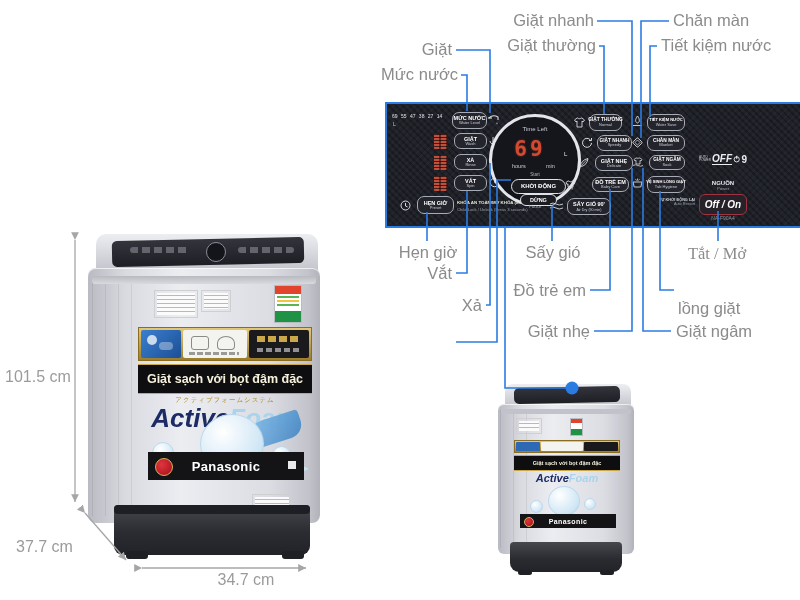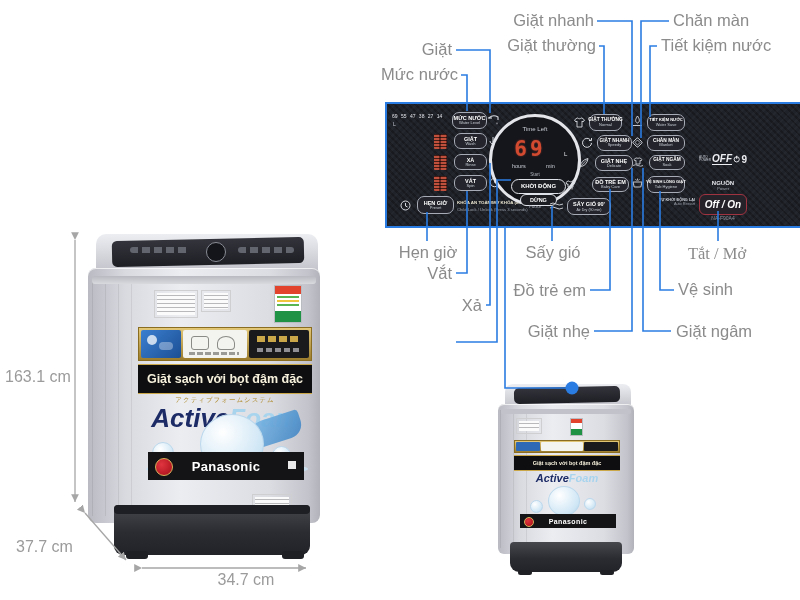--- a/index.html
+++ b/index.html
@@ -384,20 +384,20 @@
   <div class="lbl r" style="left:398px;top:40px;width:54px;">Giặt</div>
   <div class="lbl r" style="left:370px;top:65px;width:88px;">Mức nước</div>
 
   <div class="lbl c" style="left:392px;top:243px;width:72px;">Hẹn giờ</div>
   <div class="lbl r" style="left:408px;top:264px;width:44px;">Vắt</div>
   <div class="lbl r" style="left:438px;top:296px;width:44px;">Xả</div>
   <div class="lbl c" style="left:518px;top:243px;width:70px;">Sấy gió</div>
   <div class="lbl r" style="left:500px;top:281px;width:86px;">Đồ trẻ em</div>
   <div class="lbl r" style="left:508px;top:322px;width:82px;">Giặt nhẹ</div>
   <div class="lbl c" style="left:682px;top:244px;width:70px;font-family:Liberation Serif, serif;">Tắt / Mở</div>
-  <div class="lbl" style="left:678px;top:280px;width:110px;">Vệ sinh</div>
+  <div class="lbl" style="left:678px;top:299px;width:110px;">lồng giặt</div>
   <div class="lbl" style="left:676px;top:322px;width:110px;">Giặt ngâm</div>
 
-  <div class="dim" style="left:5px;top:368px;">163.1 cm</div>
+  <div class="dim" style="left:5px;top:368px;">101.5 cm</div>
   <div class="dim" style="left:16px;top:538px;">37.7 cm</div>
   <div class="dim" style="left:196px;top:571px;width:100px;text-align:center;">34.7 cm</div>
 
 </div>
 
 </body></html>

